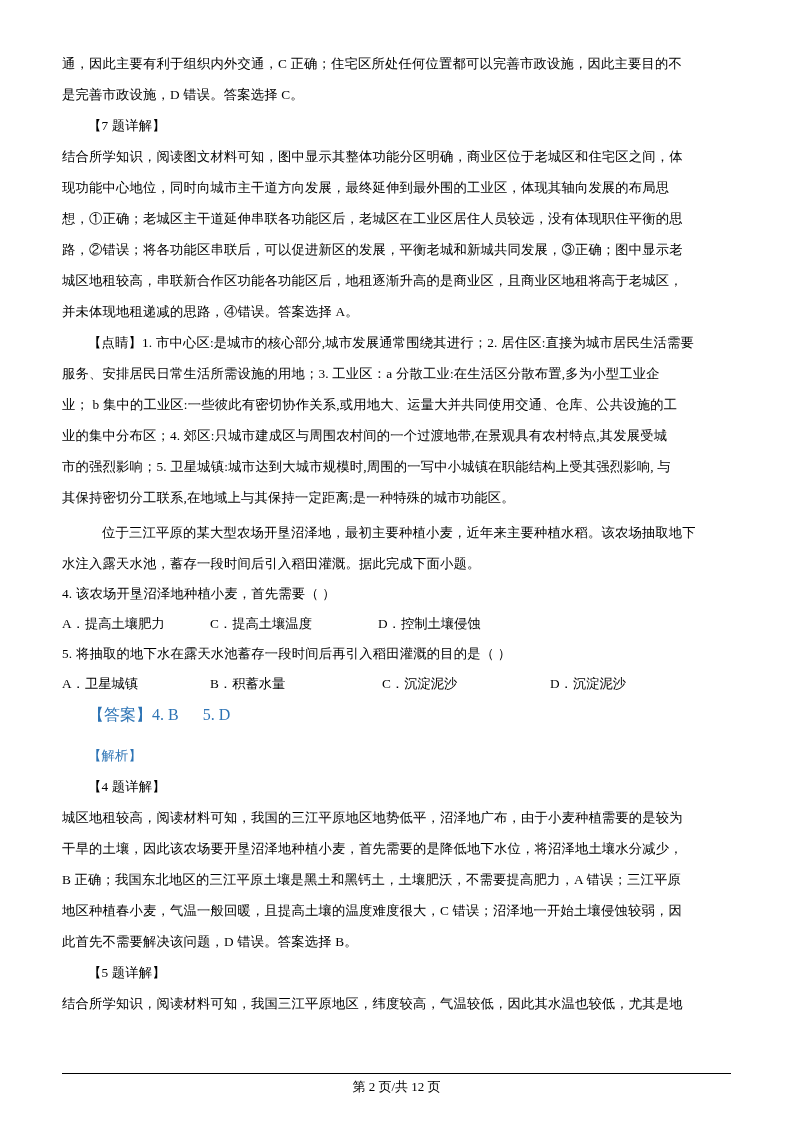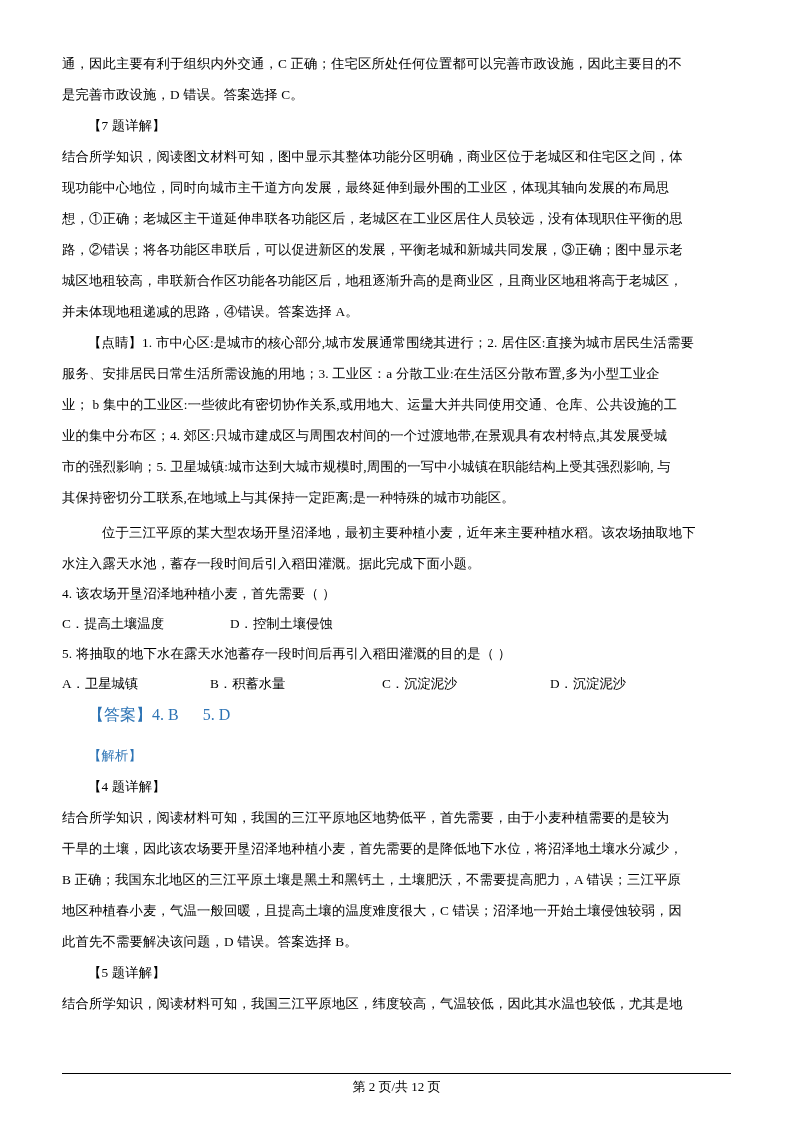--- a/index.html
+++ b/index.html
@@ -121,40 +121,41 @@
   <p class="para indent1">其保持密切分工联系,在地域上与其保持一定距离;是一种特殊的城市功能区。</p>
 
   <div class="spacer-sm"></div>
 
   <p class="para" style="text-indent:40px;">位于三江平原的某大型农场开垦沼泽地，最初主要种植小麦，近年来主要种植水稻。该农场抽取地下</p>
   <p class="para indent1">水注入露天水池，蓄存一段时间后引入稻田灌溉。据此完成下面小题。</p>
 
   <p class="q-line"><span>4.</span> <span>该农场开垦沼泽地种植小麦，首先需要（     ）</span></p>
 
   <p class="opts">
+    <span class="o o1">A．提高土壤肥力</span>
     <span class="o o3">C．提高土壤温度</span>
     <span class="o o4">D．控制土壤侵蚀</span>
   </p>
 
   <p class="q-line"><span>5.</span> <span>将抽取的地下水在露天水池蓄存一段时间后再引入稻田灌溉的目的是（     ）</span></p>
 
   <p class="opts">
     <span class="o o1">A．卫星城镇</span>
     <span class="o o2">B．积蓄水量</span>
     <span class="o o3">C．沉淀泥沙</span>
     <span class="o o4">D．沉淀泥沙</span>
   </p>
 
   <p class="ans-line indent2"><span class="blue-label">【答案】</span><span>4. B      5. D</span></p>
 
   <p class="tag indent2 blue">【解析】</p>
 
   <p class="tag indent2">【4 题详解】</p>
 
-  <p class="para indent1">结合所学知识，阅读材料可知，我国的三江平原地区地势低平，首先需要，由于小麦种植需要的是较为</p>
+  <p class="para indent1">城区地租较高，阅读材料可知，我国的三江平原地区地势低平，沼泽地广布，由于小麦种植需要的是较为</p>
   <p class="para indent1">干旱的土壤，因此该农场要开垦沼泽地种植小麦，首先需要的是降低地下水位，将沼泽地土壤水分减少，</p>
   <p class="para indent1">B 正确；我国东北地区的三江平原土壤是黑土和黑钙土，土壤肥沃，不需要提高肥力，A 错误；三江平原</p>
   <p class="para indent1">地区种植春小麦，气温一般回暖，且提高土壤的温度难度很大，C 错误；沼泽地一开始土壤侵蚀较弱，因</p>
   <p class="para indent1">此首先不需要解决该问题，D 错误。答案选择 B。</p>
 
   <p class="tag indent2">【5 题详解】</p>
 
   <p class="para indent1">结合所学知识，阅读材料可知，我国三江平原地区，纬度较高，气温较低，因此其水温也较低，尤其是地</p>
 
   <div class="footer-rule"></div>

